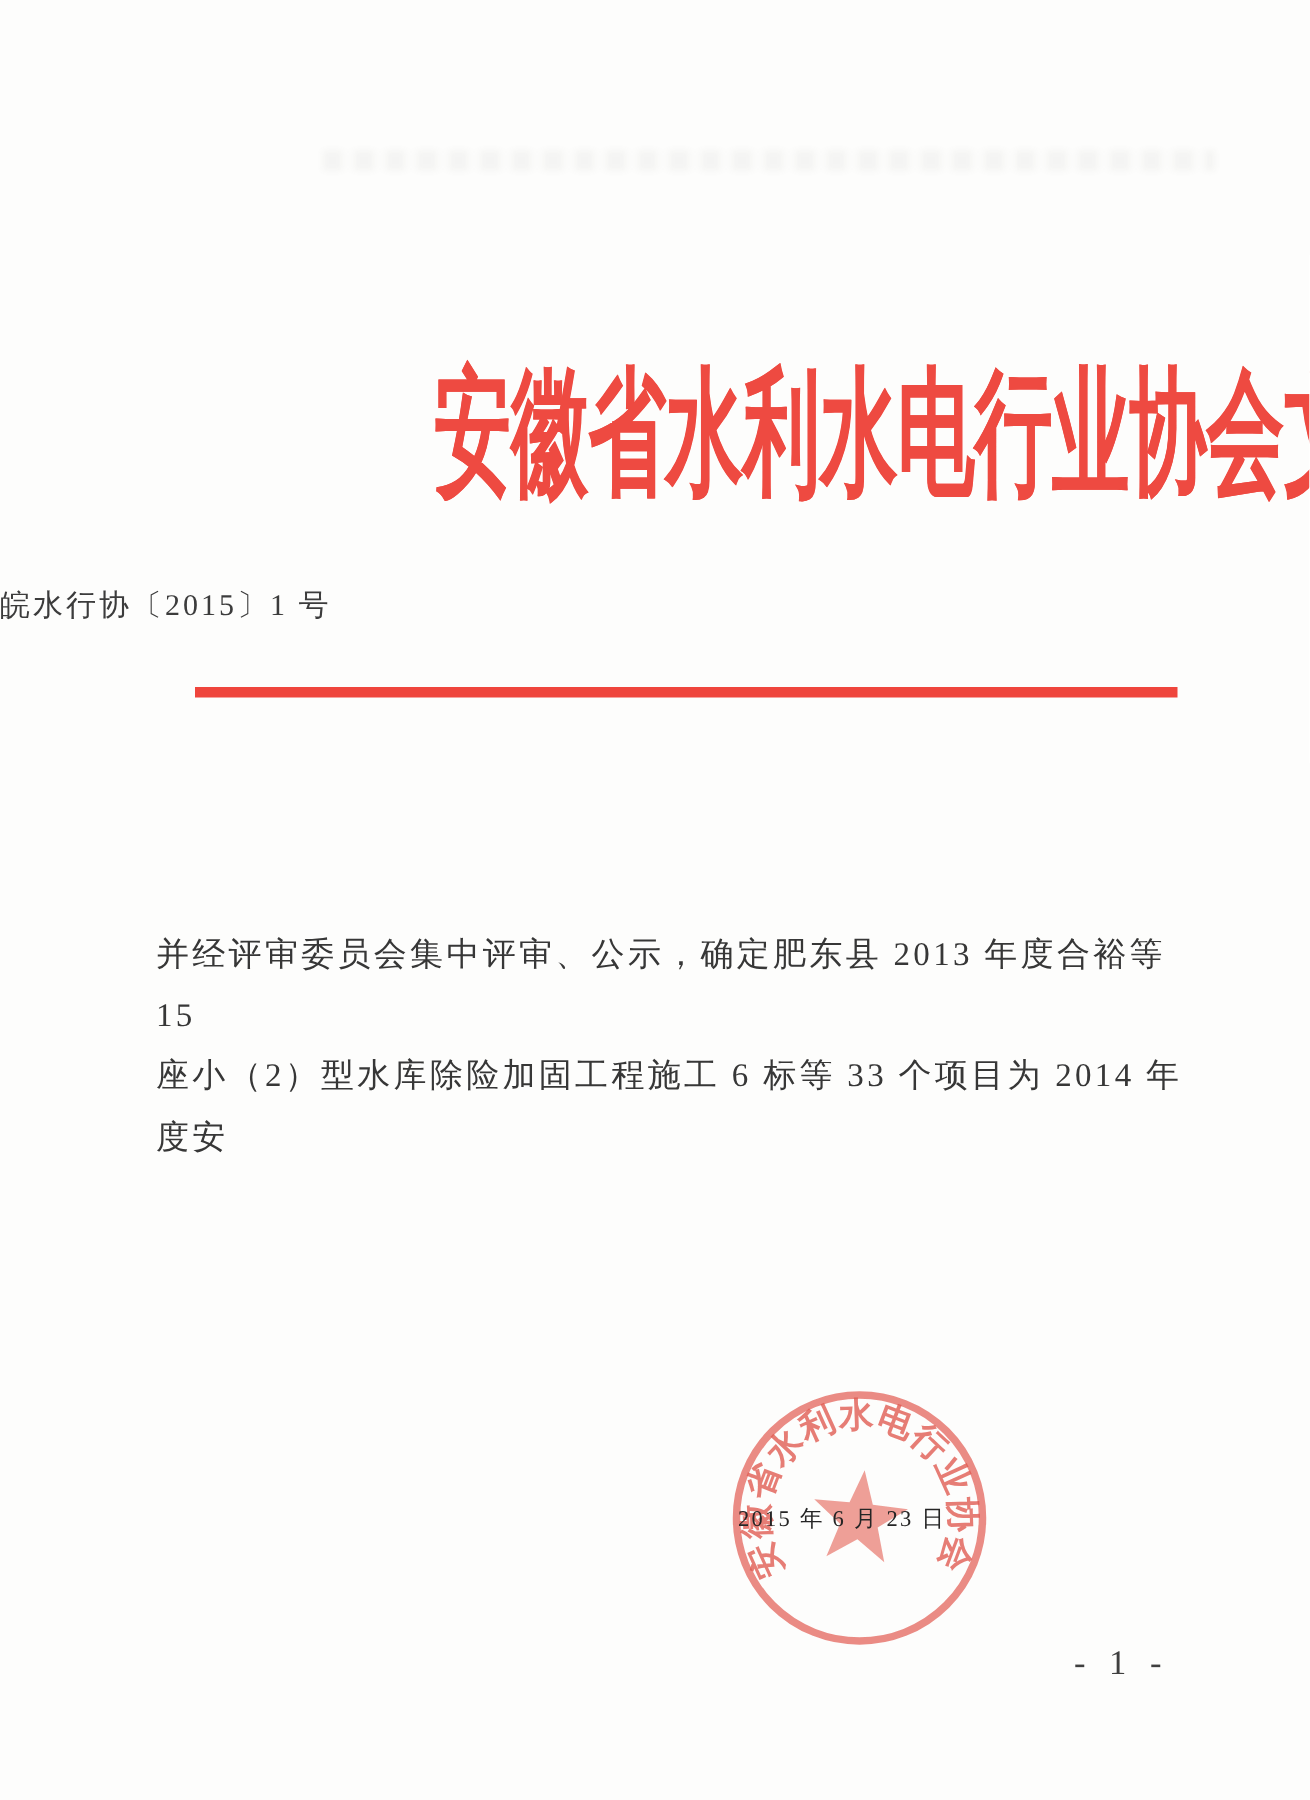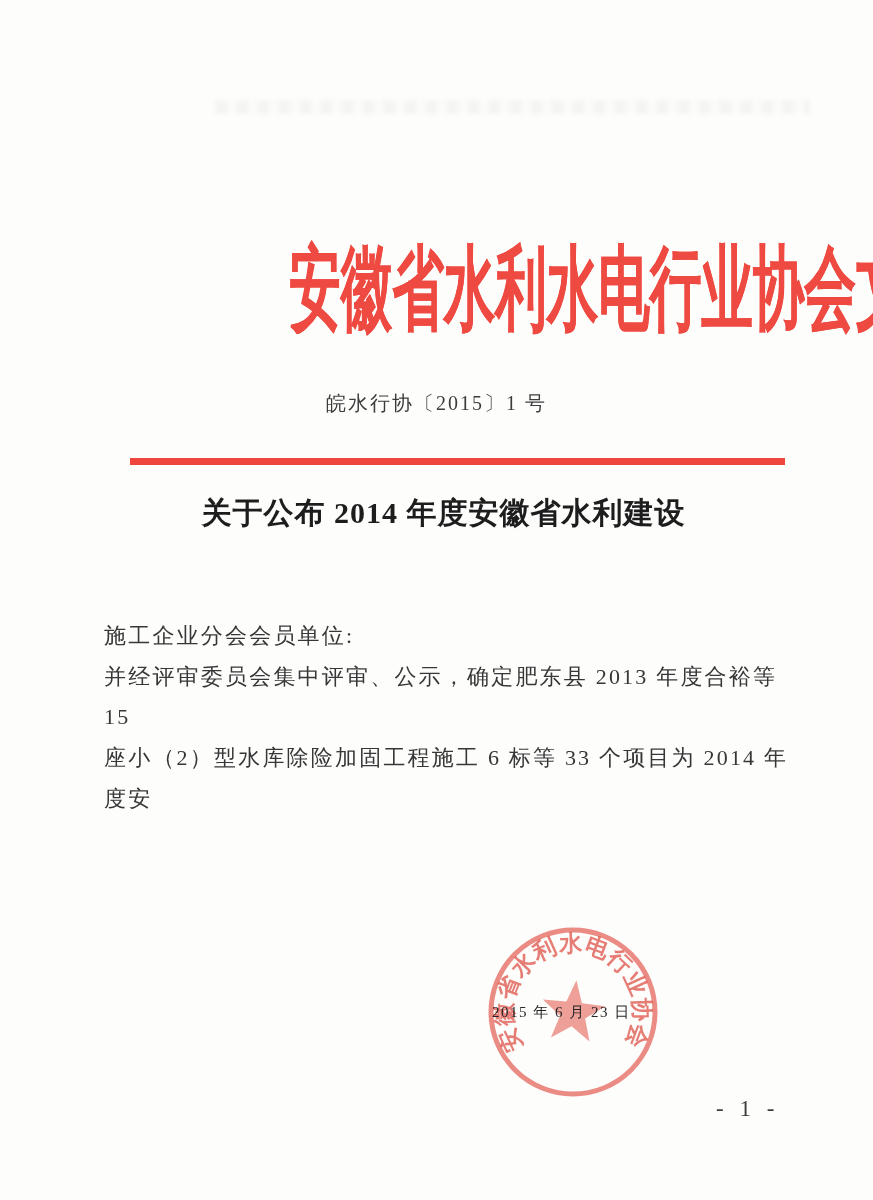--- a/index.html
+++ b/index.html
@@ -40,21 +40,20 @@
     color: #ee4a41;
     letter-spacing: 0px;
     transform: scaleX(0.56);
     transform-origin: center center;
     text-shadow: 0.5px 0 0 #ee4a41;
   }
 
   .doc-number {
     position: absolute;
     top: 390px; left: 0; right: 0;
-    text-align: center;
     font-size: 20px;
     letter-spacing: 2px;
     color: #3c3c3c;
   }
 
   .red-rule {
     position: absolute;
     top: 458px; left: 130px;
     width: 655px; height: 7px;
     background: #ef453c;
@@ -118,25 +117,23 @@
 
   <div class="org-title">
     <span class="stretch">安徽省水利水电行业协会文件</span>
   </div>
 
   <div class="doc-number">皖水行协〔2015〕1 号</div>
 
   <div class="red-rule"></div>
 
   <div class="doc-title">
-    <div>关于公布 2014 年度安徽省水利建设</div>
   </div>
 
   <div class="body-text">
-    <div>施工企业分会会员单位:</div>
     <div>并经评审委员会集中评审、公示，确定肥东县 2013 年度合裕等 15</div>
     <div>座小（2）型水库除险加固工程施工 6 标等 33 个项目为 2014 年度安</div>
   </div>
 
   <div class="date-line">2015 年 6 月 23 日</div>
 
   <svg class="seal" viewBox="0 0 172 172" xmlns="http://www.w3.org/2000/svg">
     <defs>
       <path id="sealArc" d="M 37.3 122.7 A 61 61 0 1 1 134.7 122.7" fill="none"></path>
     </defs>

